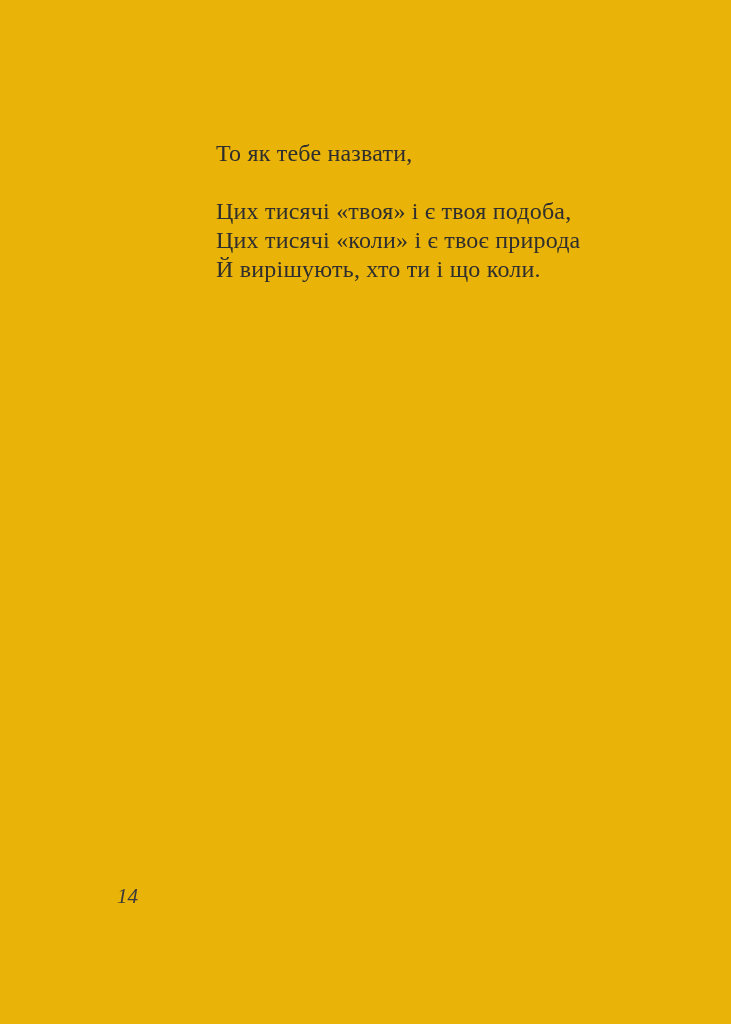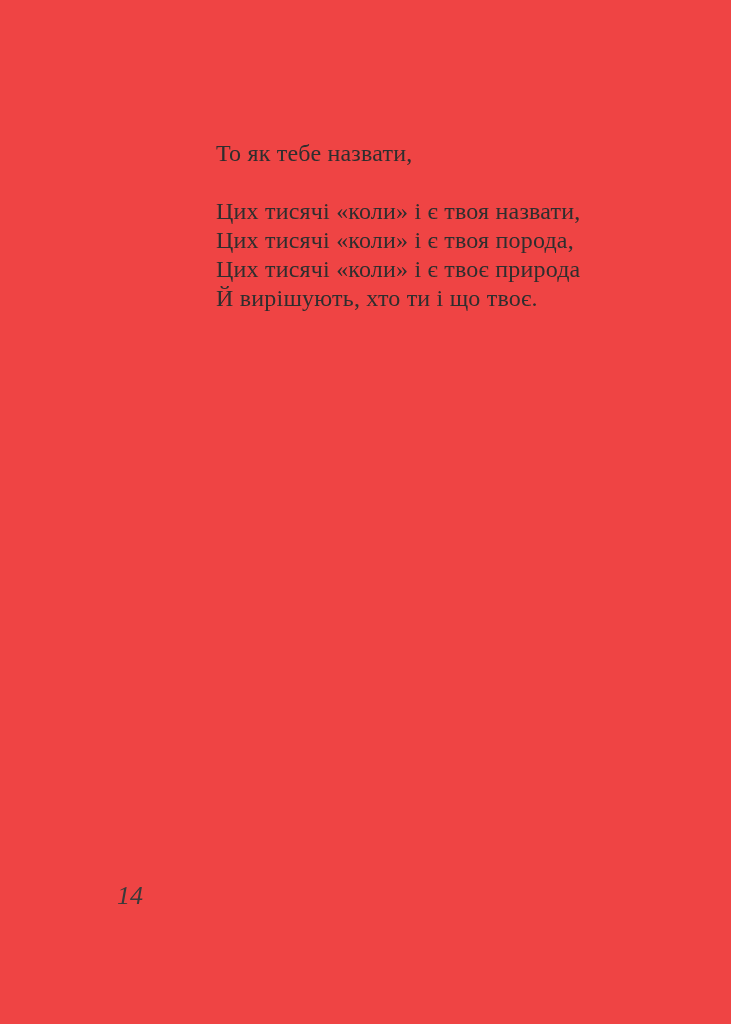--- a/index.html
+++ b/index.html
@@ -10,21 +10,21 @@
     width: 731px;
     height: 1024px;
     background: #ffffff;
     font-family: "Liberation Serif", "DejaVu Serif", serif;
     overflow: hidden;
   }
   .page {
     position: relative;
     width: 731px;
     height: 1024px;
-    background: #ef4444;
+    background: #eab308;
   }
   .poem {
     position: absolute;
     left: 216px;
     top: 139px;
     color: #2e2e2e;
     font-size: 24px;
     line-height: 29px;
     letter-spacing: 0.2px;
   }
@@ -35,34 +35,33 @@
     margin-bottom: 0;
   }
   .line {
     white-space: nowrap;
   }
   .page-number {
     position: absolute;
     left: 117px;
     top: 884px;
     color: #3a3a3a;
-    font-size: 26px;
+    font-size: 21px;
     font-style: italic;
     line-height: 24px;
   }
 </style>
 </head>
 <body>
 
 <div class="page">
   <div class="poem">
     <div class="stanza">
       <div class="line">То як тебе назвати,</div>
     </div>
     <div class="stanza">
-      <div class="line">Цих тисячі «коли» і є твоя назвати,</div>
-      <div class="line">Цих тисячі «коли» і є твоя порода,</div>
+      <div class="line">Цих тисячі «твоя» і є твоя подоба,</div>
       <div class="line">Цих тисячі «коли» і є твоє природа</div>
-      <div class="line">Й вирішують, хто ти і що твоє.</div>
+      <div class="line">Й вирішують, хто ти і що коли.</div>
     </div>
   </div>
   <div class="page-number">14</div>
 </div>
 
 </body></html>

